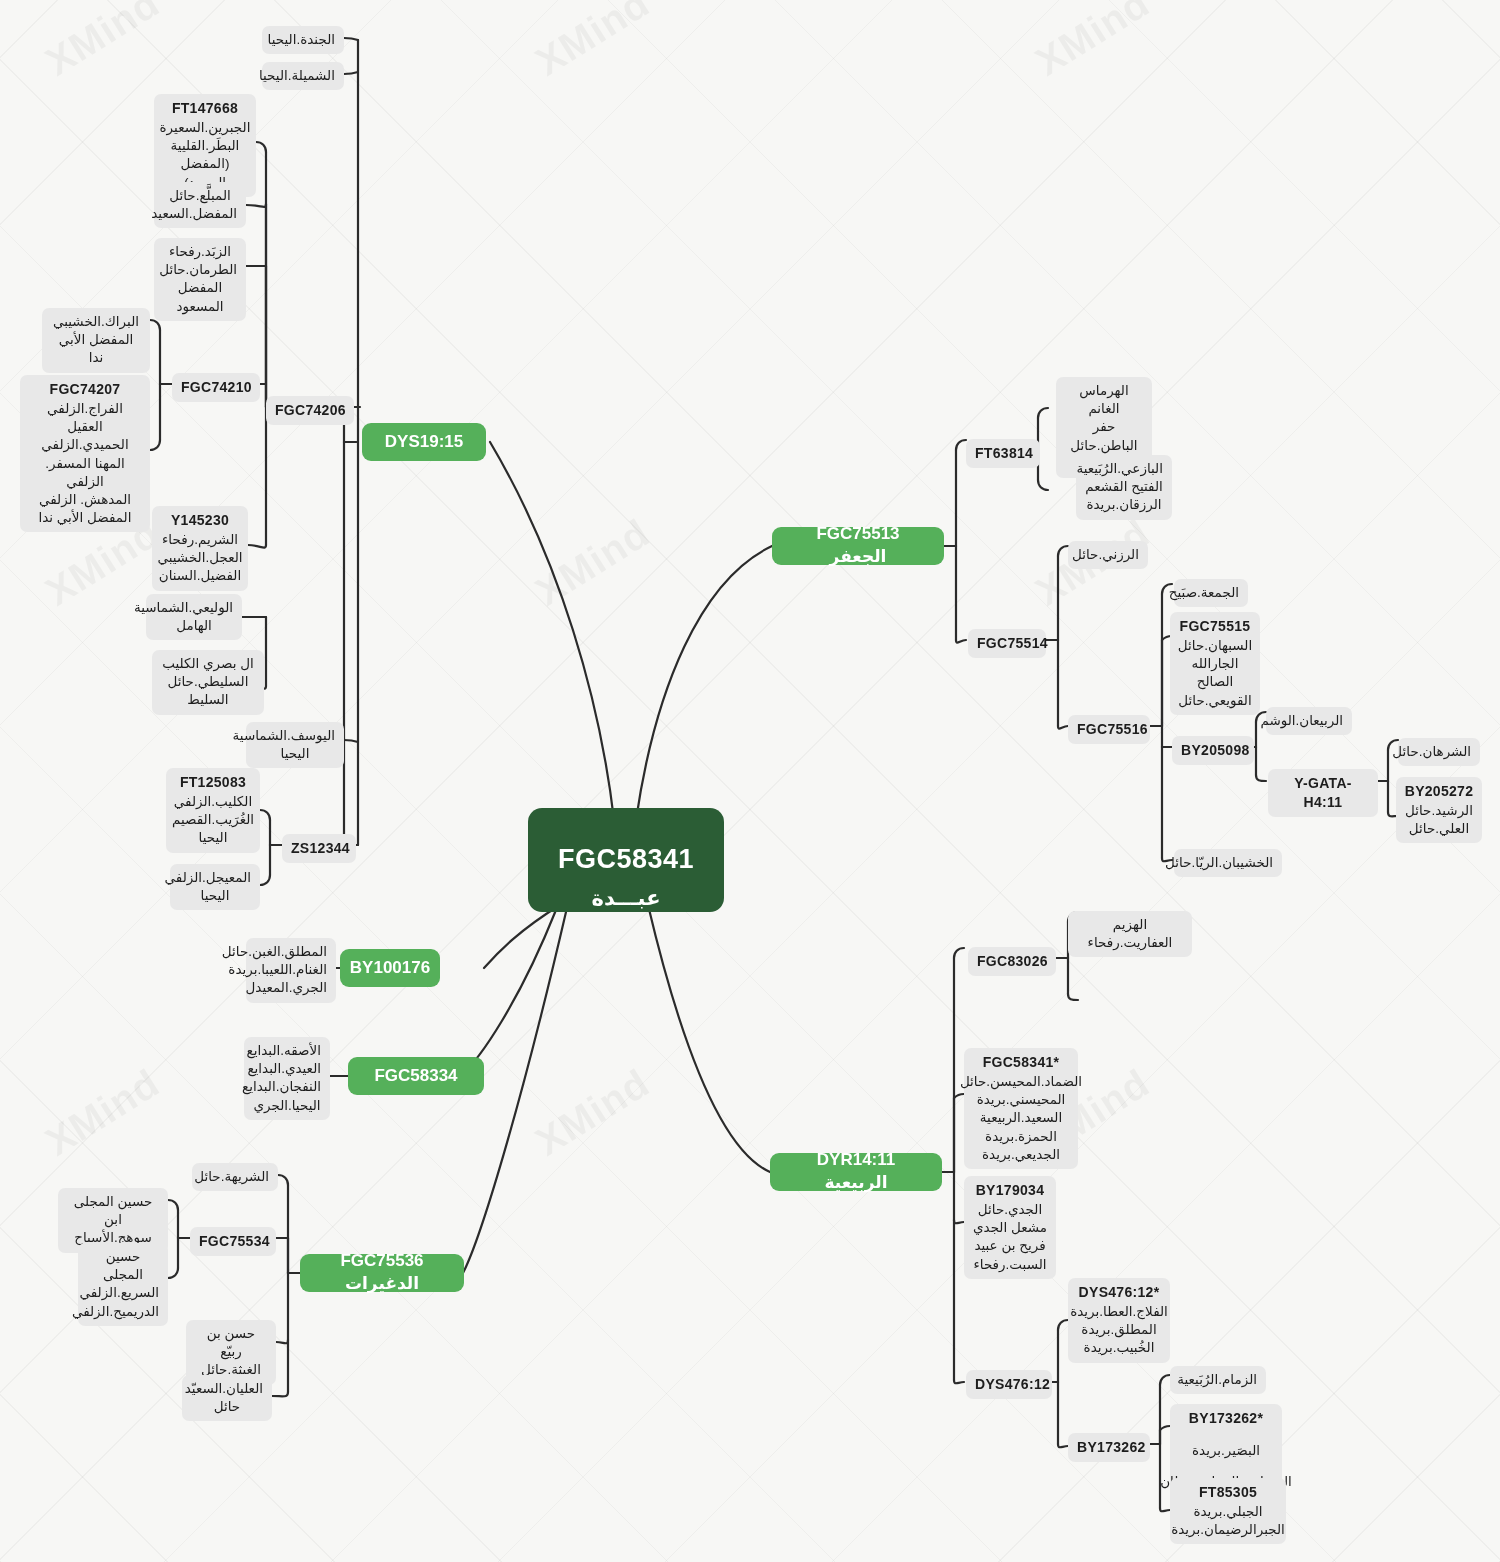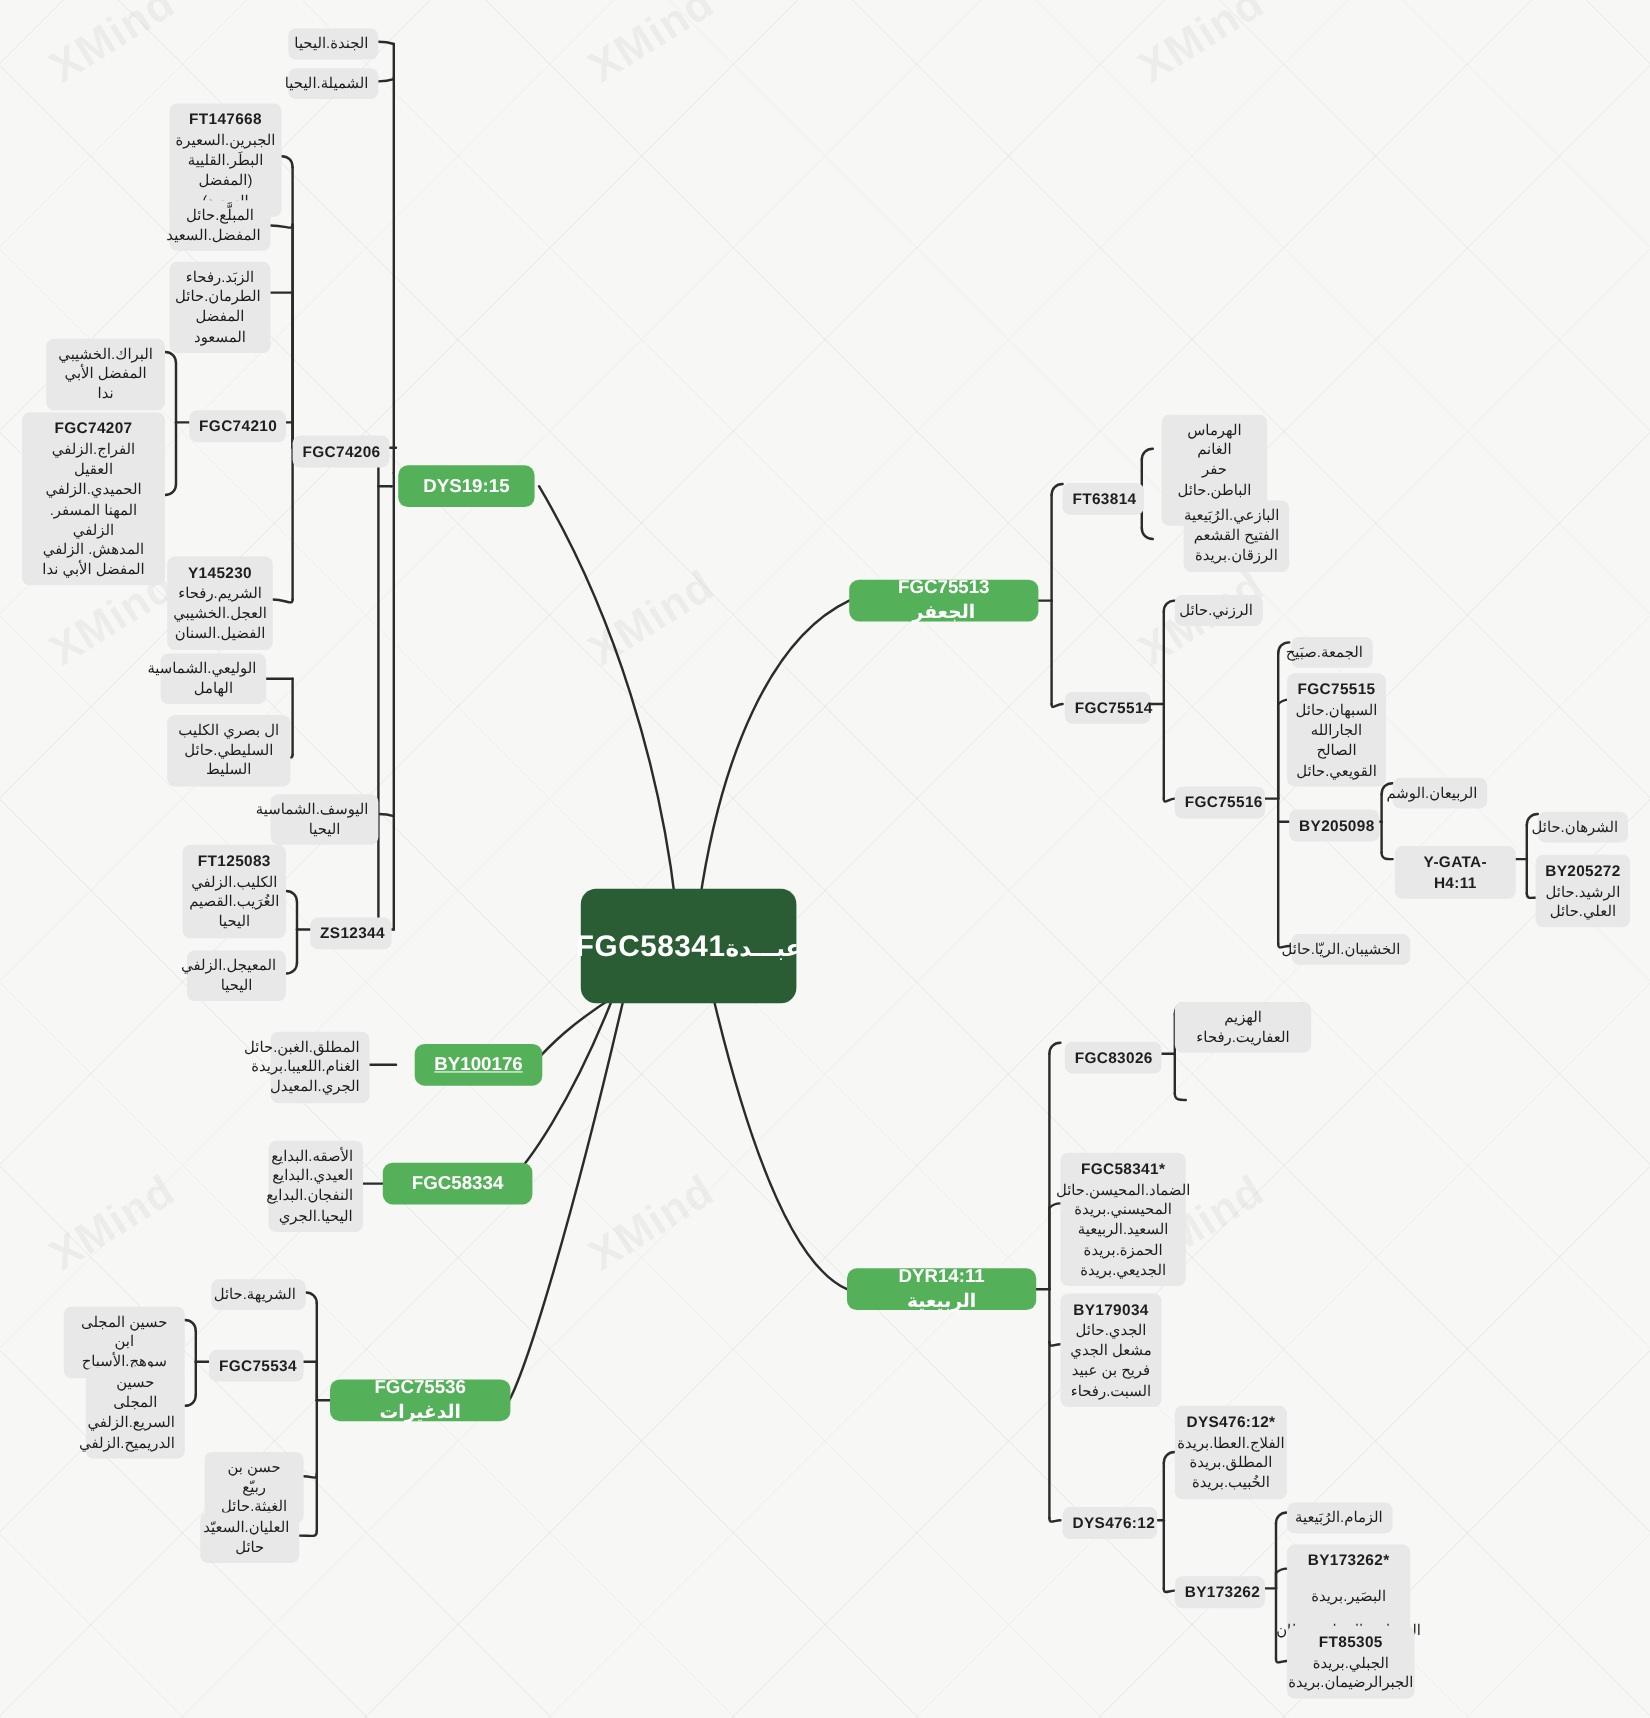--- a/index.html
+++ b/index.html
@@ -48,22 +48,22 @@
     font-weight:bold;
     font-size:17px;
     padding:9px 14px;
     border-radius:9px;
     display:flex;align-items:center;justify-content:center;
   }
   .node.root{
     background:#2b5d35;
     color:#ffffff;
     border-radius:14px;
-    display:flex;
-    align-items:center;justify-content:center;
+    display:flex;flex-direction:column;
+    align-items:center;justify-content:flex-end;
   }
   .root .rtitle{font-size:27px;font-weight:bold;letter-spacing:.5px;}
   .root .rsub{font-size:21px;font-weight:bold;margin-top:6px;letter-spacing:3px;}
   .node.code{font-size:14px;font-weight:bold;letter-spacing:.3px;}
   .node .ln{display:block;}
   .node .hdr{display:block;font-weight:bold;font-size:14px;letter-spacing:.3px;margin-bottom:1px;}
   .ar{direction:rtl;unicode-bidi:bidi-override;}
   .node.center-v{display:flex;flex-direction:column;align-items:center;justify-content:center;}
 </style>
 </head>
@@ -232,21 +232,21 @@
 
   <div class="node root" style="left:528px;top:808px;width:196px;height:104px;">
     <span class="rtitle">FGC58341</span>
     <span class="rsub ar">عبـــدة</span>
   </div>
 
   <div class="node green" style="left:362px;top:423px;width:124px;height:38px;">
     <span>DYS19:15</span>
   </div>
 
-  <div class="node green" style="left:377px;top:949px;width:116px;height:38px;text-decoration:underline;">
+  <div class="node green" style="left:340px;top:949px;width:100px;height:38px;">
     <span>BY100176</span>
   </div>
 
   <div class="node green" style="left:348px;top:1057px;width:136px;height:38px;">
     <span>FGC58334</span>
   </div>
 
   <div class="node green ar" style="left:300px;top:1254px;width:164px;height:38px;">
     <span>FGC75536 الدغيرات</span>
   </div>

